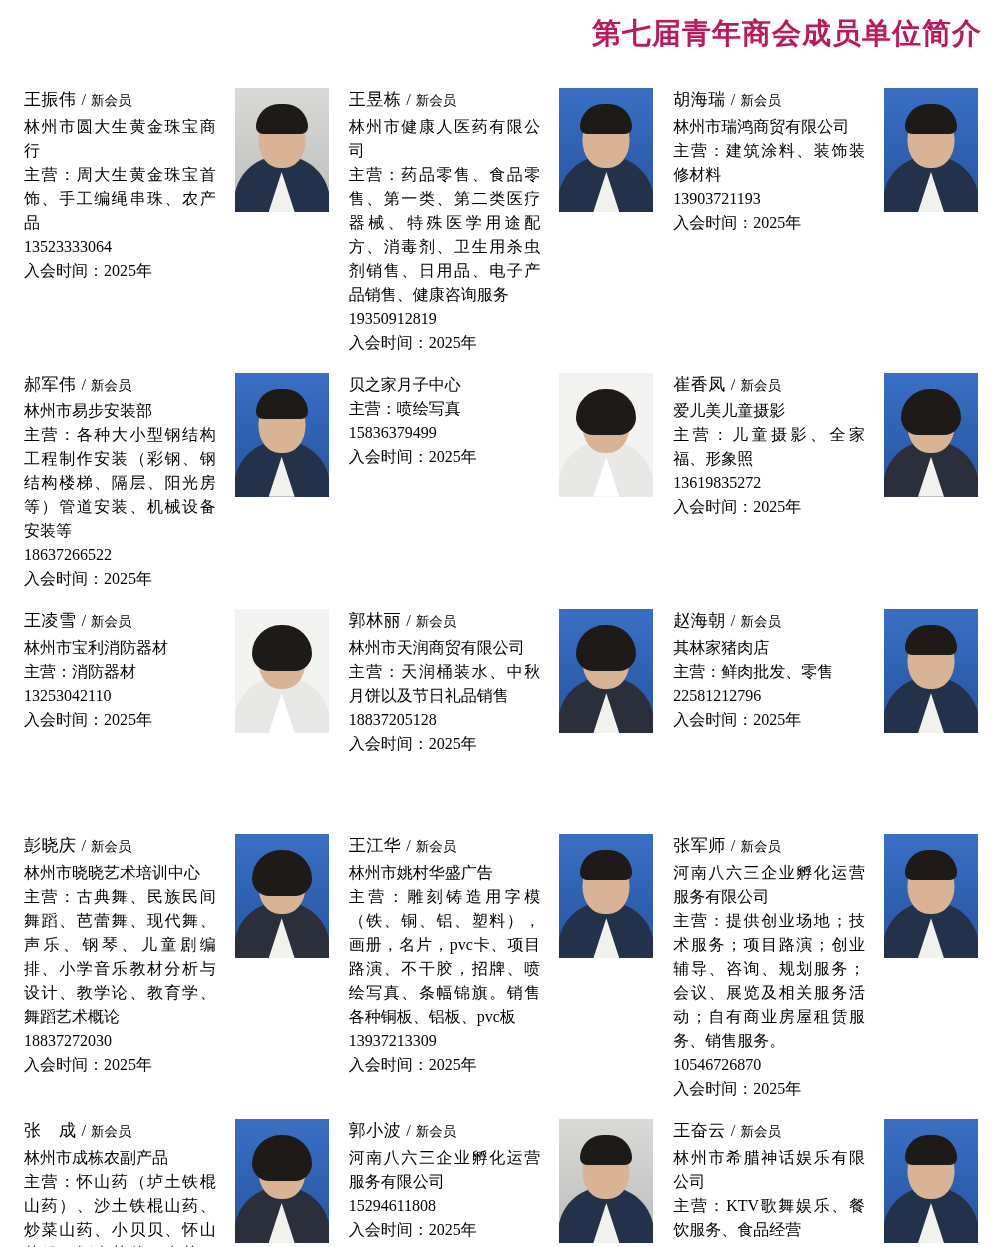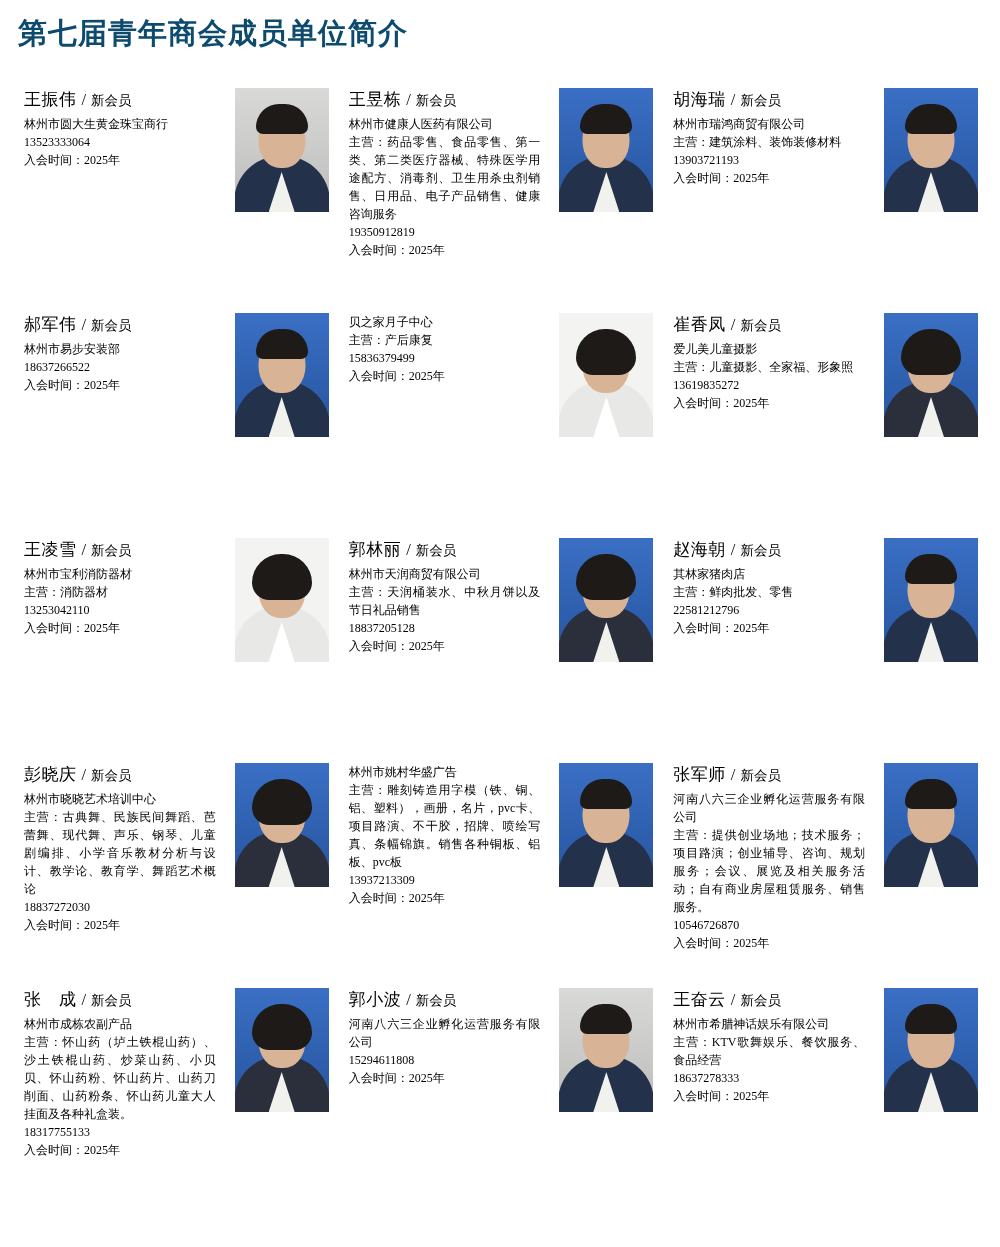--- a/index.html
+++ b/index.html
@@ -13,27 +13,27 @@
     font-family: "Liberation Serif", "DejaVu Serif", serif;
     color: #000000;
   }
   .page {
     width: 1000px;
     position: relative;
     box-sizing: border-box;
     padding: 0 18px;
   }
   .doc-title {
-    text-align: left;
+    text-align: right;
     font-family: "Liberation Sans", "DejaVu Sans", sans-serif;
     font-weight: bold;
     font-size: 29px;
     letter-spacing: 1px;
     margin: 14px 0 26px 0;
-    color: #0c4a6e;
+    color: #be185d;
   }
   .grid {
     display: grid;
     grid-template-columns: repeat(3, 1fr);
     column-gap: 10px;
     row-gap: 0px;
   }
   .card {
     display: flex;
     align-items: flex-start;
@@ -58,21 +58,21 @@
     letter-spacing: 0.5px;
   }
   .slash {
     margin: 0 5px;
     color: #000;
   }
   .badge {
     font-size: 13.5px;
   }
   .company, .biz, .phone, .joined {
-    font-size: 12px;
+    font-size: 16px;
     line-height: 1.5;
     text-align: justify;
     word-break: break-all;
   }
   .photo {
     flex: 0 0 auto;
     width: 94px;
     height: 124px;
     background: #2f63b8;
     position: relative;
@@ -152,20 +152,21 @@
 
 <div class="page">
 
   <h1 class="doc-title">第七届青年商会成员单位简介</h1>
 
   <div class="grid" id="member-grid">
       <div class="card">
         <div class="card-text">
           <div class="name-line"><span class="name">王振伟</span><span class="slash">/</span><span class="badge">新会员</span></div>
           <div class="company">林州市圆大生黄金珠宝商行</div>
+          <div class="biz">主营：周大生黄金珠宝首饰、手工编绳串珠、农产品</div>
           <div class="phone">13523333064</div>
           <div class="joined">入会时间：2025年</div>
         </div>
         <div class="photo gray-bg male">
           <div class="bg"></div>
           <div class="body"></div>
           <div class="head"></div>
           <div class="hair"></div>
           <div class="shirt"></div>
         </div>
@@ -199,35 +200,36 @@
           <div class="body"></div>
           <div class="head"></div>
           <div class="hair"></div>
           <div class="shirt"></div>
         </div>
       </div>
       <div class="card">
         <div class="card-text">
           <div class="name-line"><span class="name">郝军伟</span><span class="slash">/</span><span class="badge">新会员</span></div>
           <div class="company">林州市易步安装部</div>
+          <div class="biz">主营：各种大小型钢结构工程制作安装（彩钢、钢结构楼梯、隔层、阳光房等）管道安装、机械设备安装等</div>
           <div class="phone">18637266522</div>
           <div class="joined">入会时间：2025年</div>
         </div>
         <div class="photo blue-bg male">
           <div class="bg"></div>
           <div class="body"></div>
           <div class="head"></div>
           <div class="hair"></div>
           <div class="shirt"></div>
         </div>
       </div>
       <div class="card">
         <div class="card-text">
           <div class="company">贝之家月子中心</div>
-          <div class="biz">主营：产后康复</div>
+          <div class="biz">主营：喷绘写真</div>
           <div class="phone">15836379499</div>
           <div class="joined">入会时间：2025年</div>
         </div>
         <div class="photo white-bg female">
           <div class="bg"></div>
           <div class="body"></div>
           <div class="head"></div>
           <div class="hair"></div>
           <div class="shirt"></div>
         </div>
@@ -307,20 +309,21 @@
         <div class="photo blue-bg female">
           <div class="bg"></div>
           <div class="body"></div>
           <div class="head"></div>
           <div class="hair"></div>
           <div class="shirt"></div>
         </div>
       </div>
       <div class="card">
         <div class="card-text">
+          <div class="name-line"><span class="name">王江华</span><span class="slash">/</span><span class="badge">新会员</span></div>
           <div class="company">林州市姚村华盛广告</div>
           <div class="biz">主营：雕刻铸造用字模（铁、铜、铝、塑料），画册，名片，pvc卡、项目路演、不干胶，招牌、喷绘写真、条幅锦旗。销售各种铜板、铝板、pvc板</div>
           <div class="phone">13937213309</div>
           <div class="joined">入会时间：2025年</div>
         </div>
         <div class="photo blue-bg male">
           <div class="bg"></div>
           <div class="body"></div>
           <div class="head"></div>
           <div class="hair"></div>

